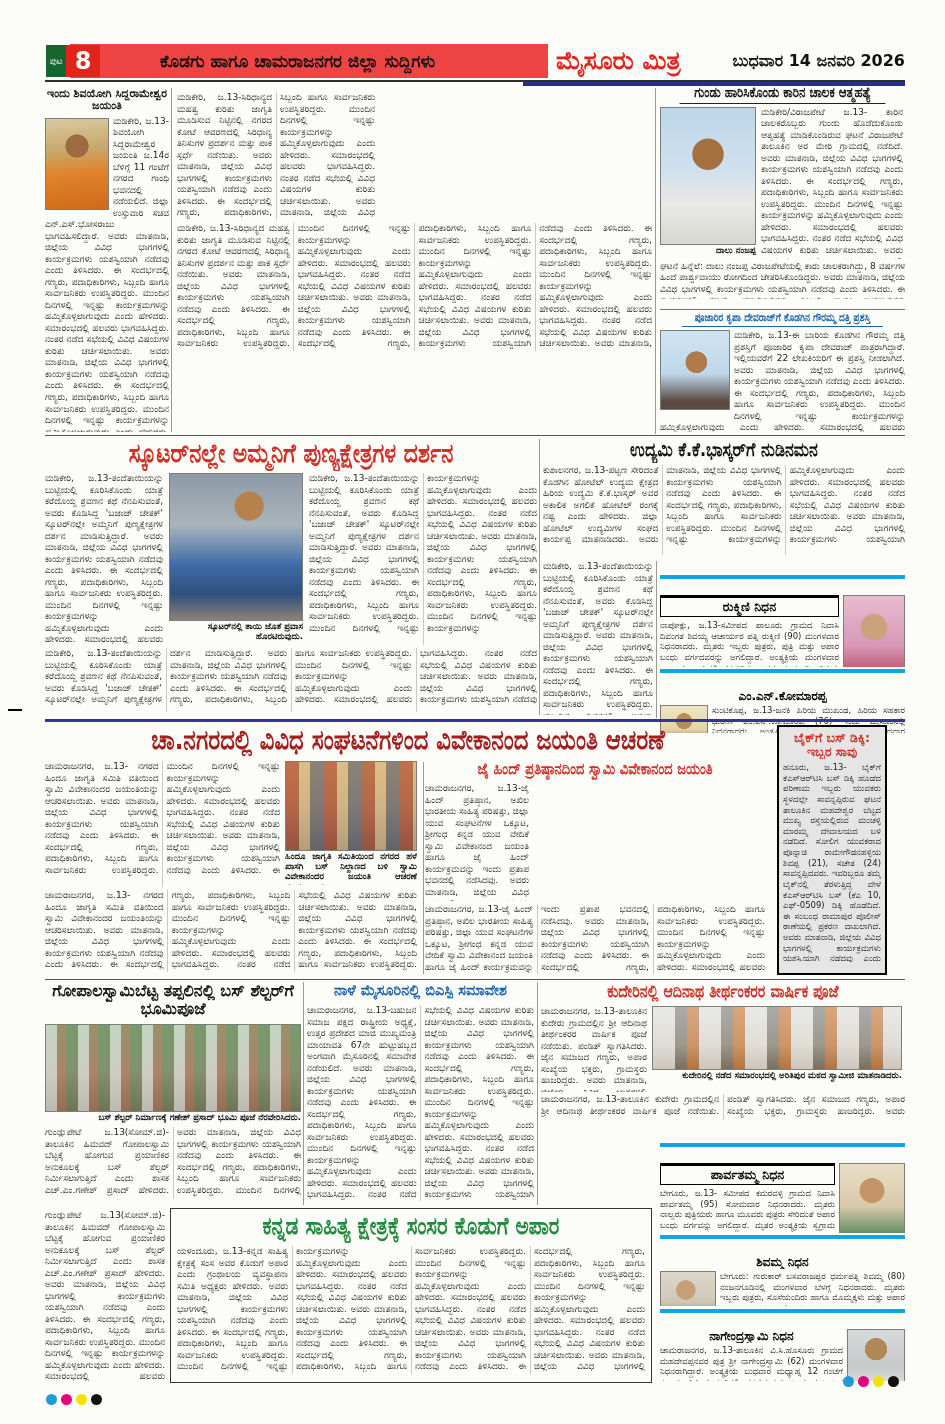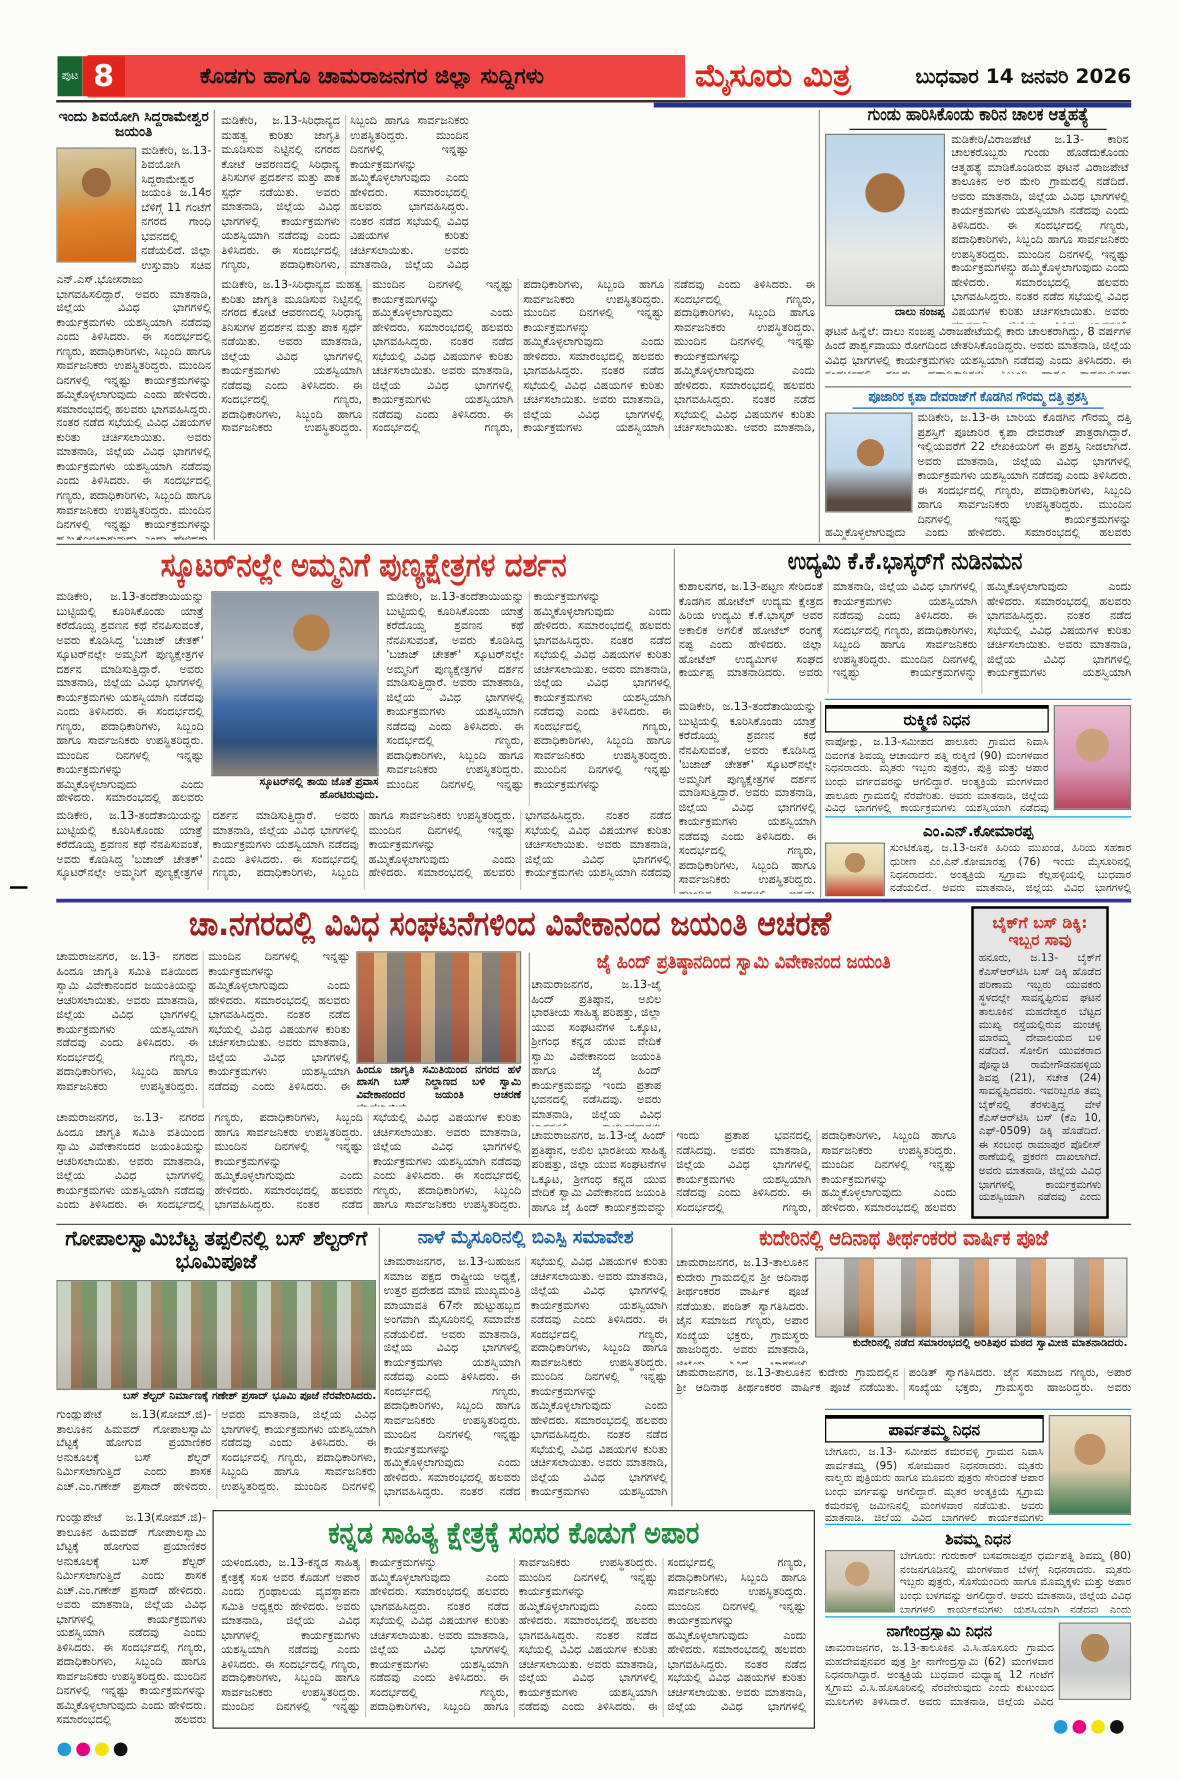--- a/index.html
+++ b/index.html
@@ -16,21 +16,21 @@
   .cond{transform:scaleX(.84);transform-origin:50% 50%;white-space:nowrap;}
   .h-green{color:#218a3c;}
   .h-red{color:#d03026;}
   .h-maroon{color:#a31f1d;}
   .h-blue{color:#1b63ae;}
   .h-black{color:#131313;}
   .caption{font-weight:bold;font-size:8.5px;line-height:1.2;color:#111;text-align:right;overflow:hidden;}
   .photo{border:1px solid #7e7e78;box-sizing:border-box;}
   .vline{position:absolute;width:1px;background:#9a9a94;}
   .hline{position:absolute;background:#30302c;}
-  .obit{position:absolute;overflow:hidden;border-top:1px solid #0ea5e9;padding-top:4px;box-sizing:border-box;}
+  .obit{position:absolute;overflow:hidden;border-top:4px solid #0ea5e9;padding-top:16px;box-sizing:border-box;margin-top:16px;}
   .obit-bar{border:1px solid #000;border-top:3px solid #000;font-weight:bold;font-size:12.5px;text-align:center;padding:1px 2px;margin-bottom:3px;overflow:hidden;white-space:nowrap;}
   .obit-name{font-weight:bold;font-size:12px;text-align:center;margin-bottom:2px;white-space:nowrap;overflow:hidden;}
   .dot{display:inline-block;width:11px;height:11px;border-radius:50%;margin-right:4px;}
   
   .ph-saint{background:radial-gradient(circle at 50% 30%,#9c6b42 16%,rgba(0,0,0,0) 17%),linear-gradient(175deg,#d9c9a2 0%,#c8a86a 35%,#e0832c 60%,#cf6a1a 100%);}
   .ph-expo{background:linear-gradient(180deg,#9fb6c9 0%,#d7dde2 16%,#efe4ea 28%,#e6c2d2 44%,#f2eff0 58%,#cf5a68 76%,#b8485a 100%);}
   .ph-driver{background:radial-gradient(circle at 50% 34%,#a5703f 15%,rgba(0,0,0,0) 16%),linear-gradient(180deg,#bcd6ea 0%,#cfe0ee 45%,#e9e9e6 70%,#d8d8d2 100%);}
   .ph-woman1{background:radial-gradient(circle at 52% 40%,#b07a4a 18%,rgba(0,0,0,0) 19%),linear-gradient(180deg,#cfe4f2 0%,#bed7ea 55%,#5a4a42 90%);}
   .ph-scooter{background:radial-gradient(circle at 60% 22%,#b5824e 10%,rgba(0,0,0,0) 11%),linear-gradient(180deg,#8d9aa6 0%,#aab4bc 35%,#3f6da8 62%,#2f507e 82%,#8a8178 100%);}
   .ph-elder-f1{background:radial-gradient(circle at 50% 38%,#caa27c 22%,rgba(0,0,0,0) 23%),linear-gradient(180deg,#e8bcd0 0%,#d898b8 60%,#b84860 100%);}

